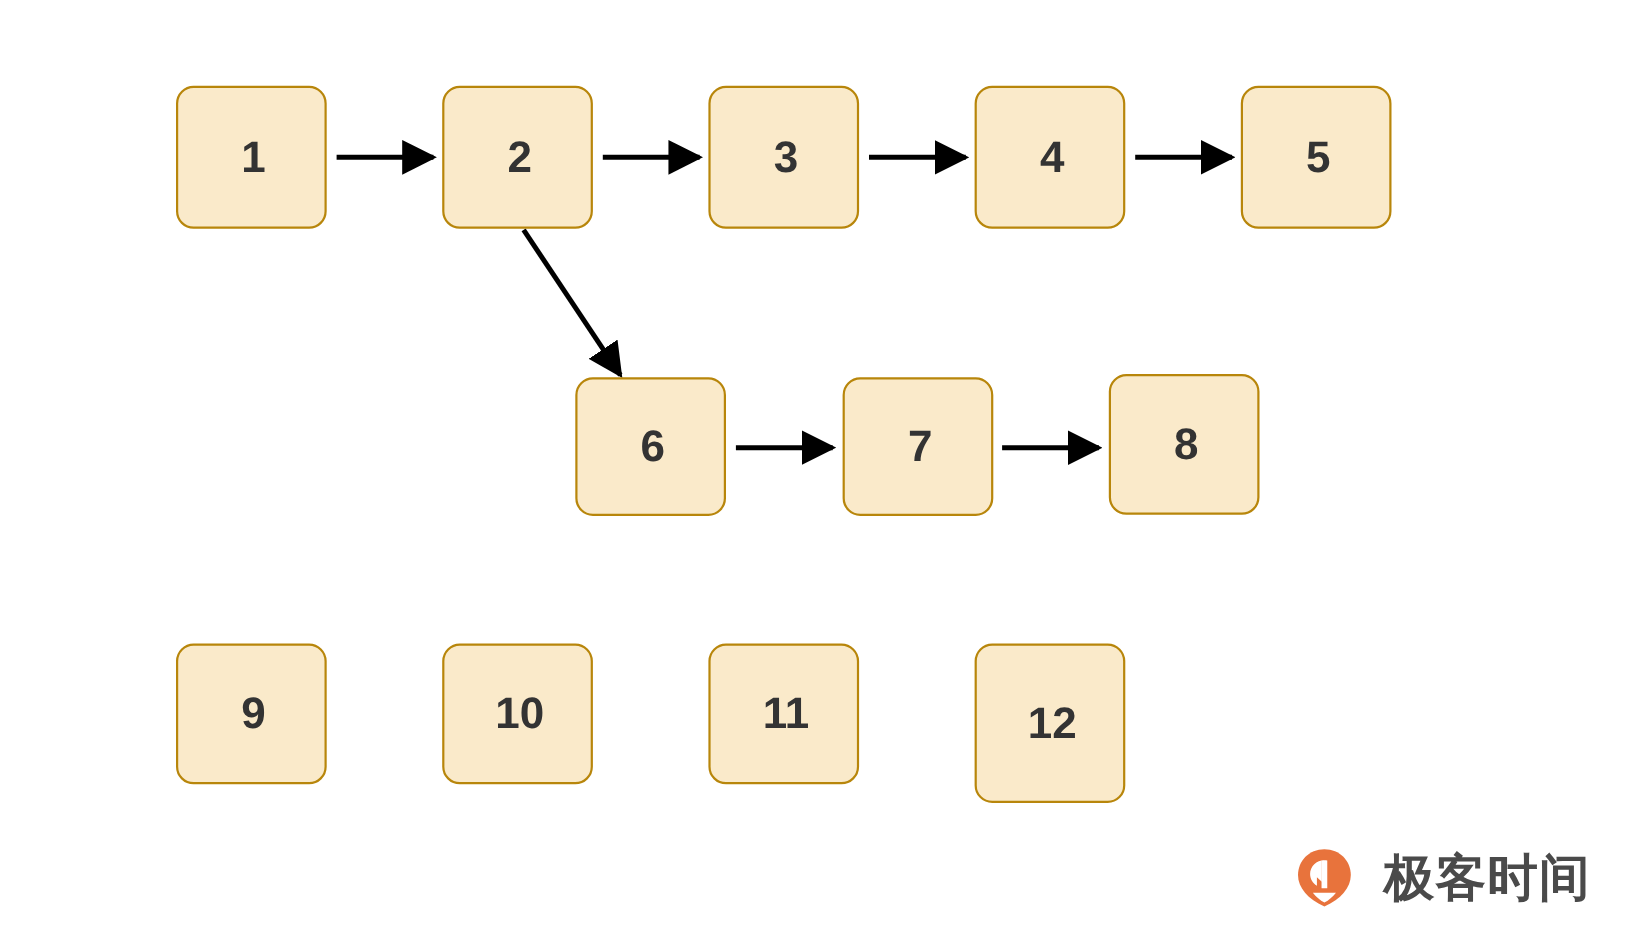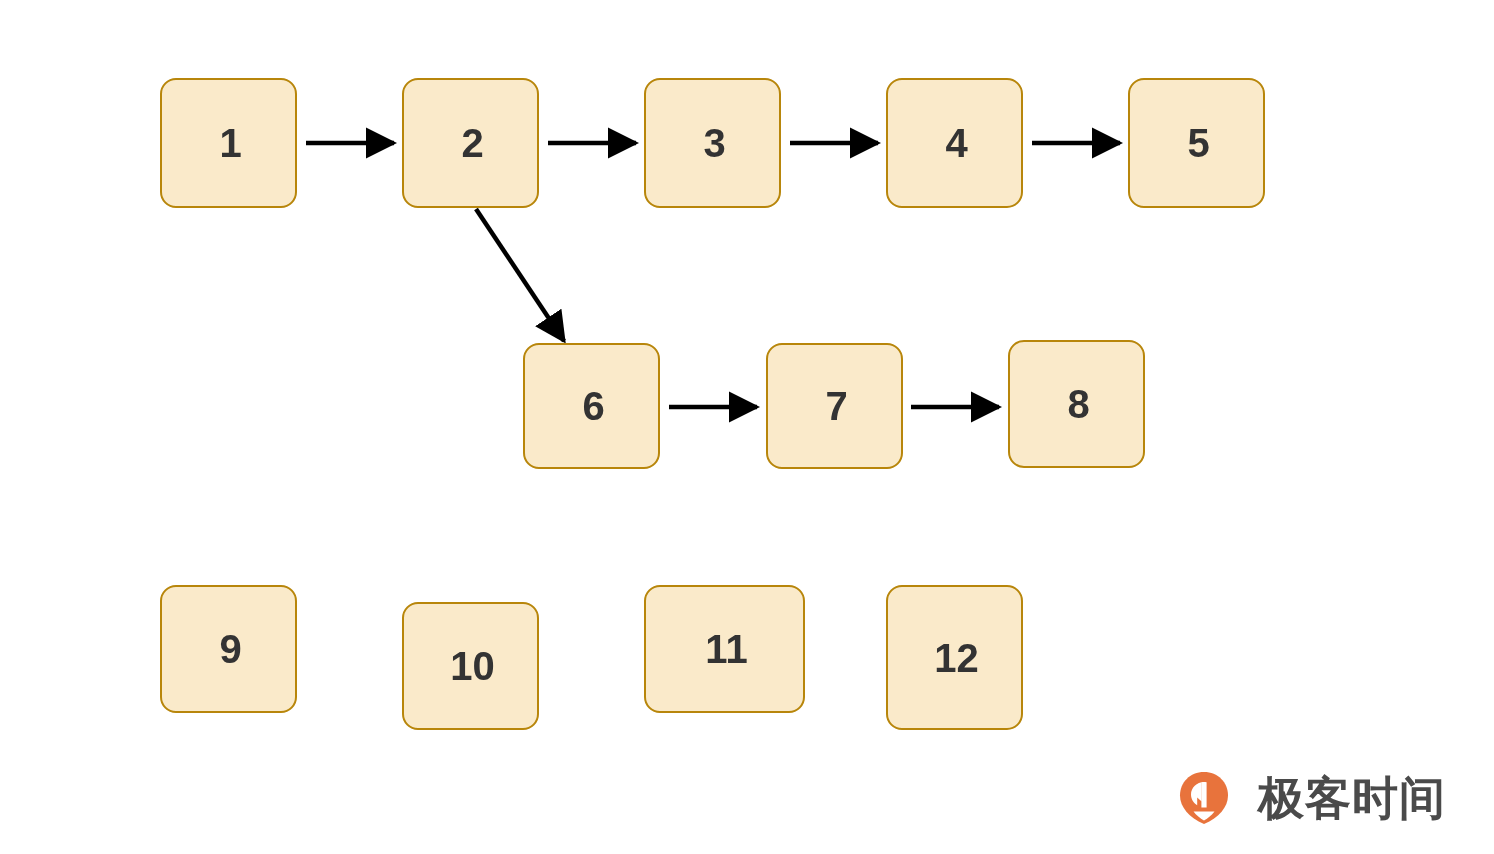--- a/index.html
+++ b/index.html
@@ -116,24 +116,24 @@
       </div>
       <div class="node" style="left: 766px; top: 343px; width: 137px; height: 126px;">
         <span class="node-label">7</span>
       </div>
       <div class="node" style="left: 1008px; top: 340px; width: 137px; height: 128px;">
         <span class="node-label">8</span>
       </div>
       <div class="node" style="left: 160px; top: 585px; width: 137px; height: 128px;">
         <span class="node-label">9</span>
       </div>
-      <div class="node" style="left: 402px; top: 602px; width: 137px; height: 128px;">
+      <div class="node" style="left: 402px; top: 585px; width: 137px; height: 128px;">
         <span class="node-label">10</span>
       </div>
-      <div class="node" style="left: 644px; top: 585px; width: 161px; height: 128px;">
+      <div class="node" style="left: 644px; top: 585px; width: 137px; height: 128px;">
         <span class="node-label">11</span>
       </div>
       <div class="node" style="left: 886px; top: 585px; width: 137px; height: 145px;">
         <span class="node-label">12</span>
       </div>
     </div>
 
   <div id="watermark">
     <span style="display:inline-block;width:52px;height:56px;">
       <svg viewBox="0 0 52 56" width="52" height="56" aria-hidden="true">

